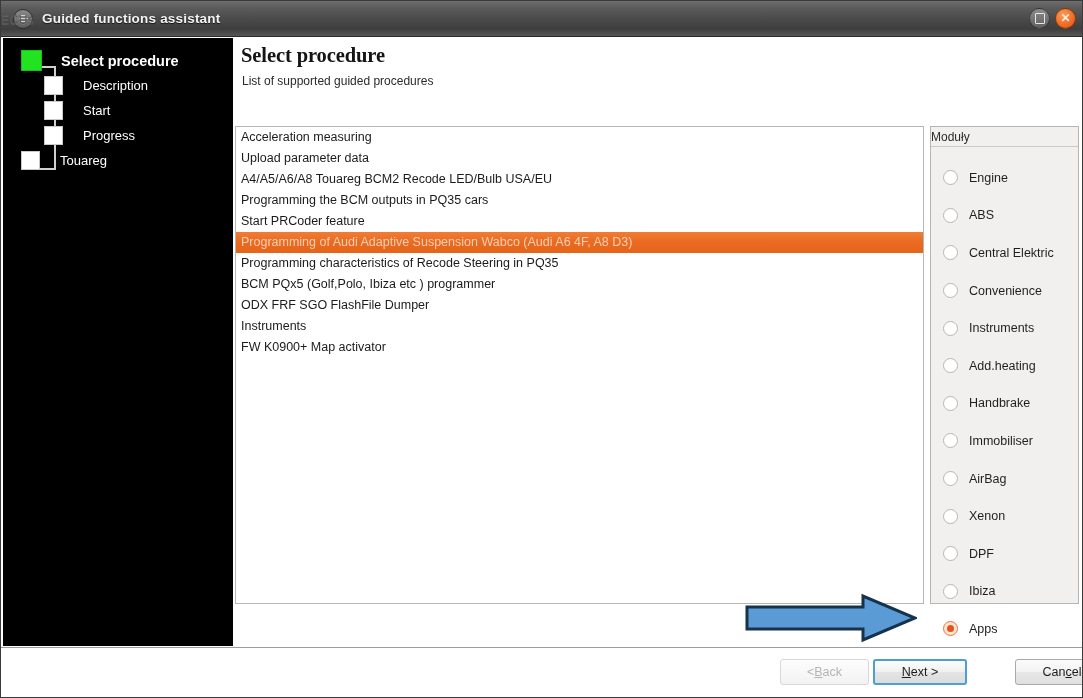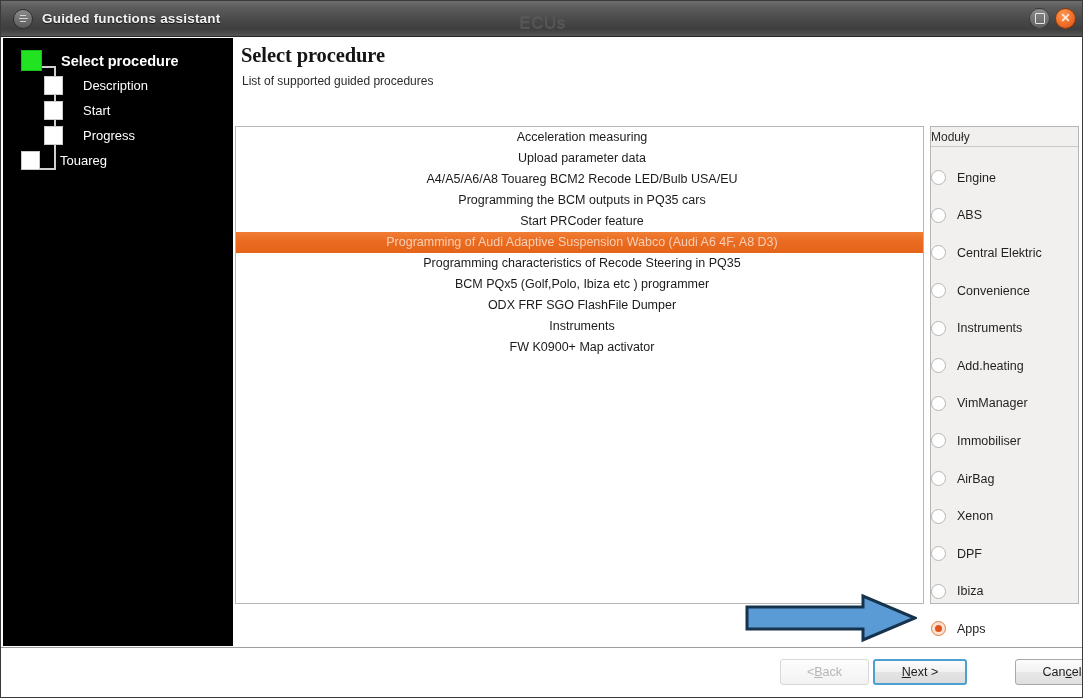--- a/index.html
+++ b/index.html
@@ -60,22 +60,21 @@
     font-size: 13.5px;
     font-weight: bold;
     letter-spacing: .2px;
     text-shadow: 0 1px 1px rgba(0,0,0,.75);
     white-space: nowrap;
   }
   .tb-center {
     position: absolute;
     left: 0; right: 0;
     top: 12px;
-    text-align: center;
-    font-size: 17px;
+    font-size: 12px;
     color: #565656;
     text-shadow: 0 1px 0 rgba(255,255,255,.10);
     pointer-events: none;
     letter-spacing: .5px;
   }
   .tb-buttons {
     position: absolute;
     right: 8px; top: 7px;
     display: flex;
     gap: 5px;
@@ -202,21 +201,20 @@
     overflow: hidden;
   }
   .list-row {
     height: 21px;
     line-height: 21px;
     padding-left: 5px;
     font-size: 12.5px;
     color: #1b1b1b;
     white-space: nowrap;
     cursor: default;
-    text-align: center;
   }
   .list-row.selected {
     background: linear-gradient(to bottom, #f07d34 0%, #e96a20 50%, #e4641a 100%);
     color: #f8cfb4;
   }
 
   
   .modules-panel {
     position: absolute;
     left: 697px; top: 88px;
@@ -231,20 +229,21 @@
     font-size: 12px;
     color: #2b2b2b;
     background: #f2f0ee;
     border-bottom: 1px solid #cccac8;
   }
   .modules-list { padding-top: 12px; }
   .module-item {
     height: 37.6px;
     display: flex;
     align-items: center;
+    padding-left: 12px;
     cursor: pointer;
   }
   .radio {
     width: 15px; height: 15px;
     border-radius: 50%;
     background: #ffffff;
     border: 1.5px solid #b9b5b1;
     flex: none;
     display: flex;
     align-items: center;
@@ -407,21 +406,21 @@
         <div class="module-item">
           <span class="radio"></span>
           <span class="module-label">Instruments</span>
         </div>
         <div class="module-item">
           <span class="radio"></span>
           <span class="module-label">Add.heating</span>
         </div>
         <div class="module-item">
           <span class="radio"></span>
-          <span class="module-label">VimManager</span>
+          <span class="module-label">Handbrake</span>
         </div>
         <div class="module-item">
           <span class="radio"></span>
           <span class="module-label">Immobiliser</span>
         </div>
         <div class="module-item">
           <span class="radio"></span>
           <span class="module-label">AirBag</span>
         </div>
         <div class="module-item">

